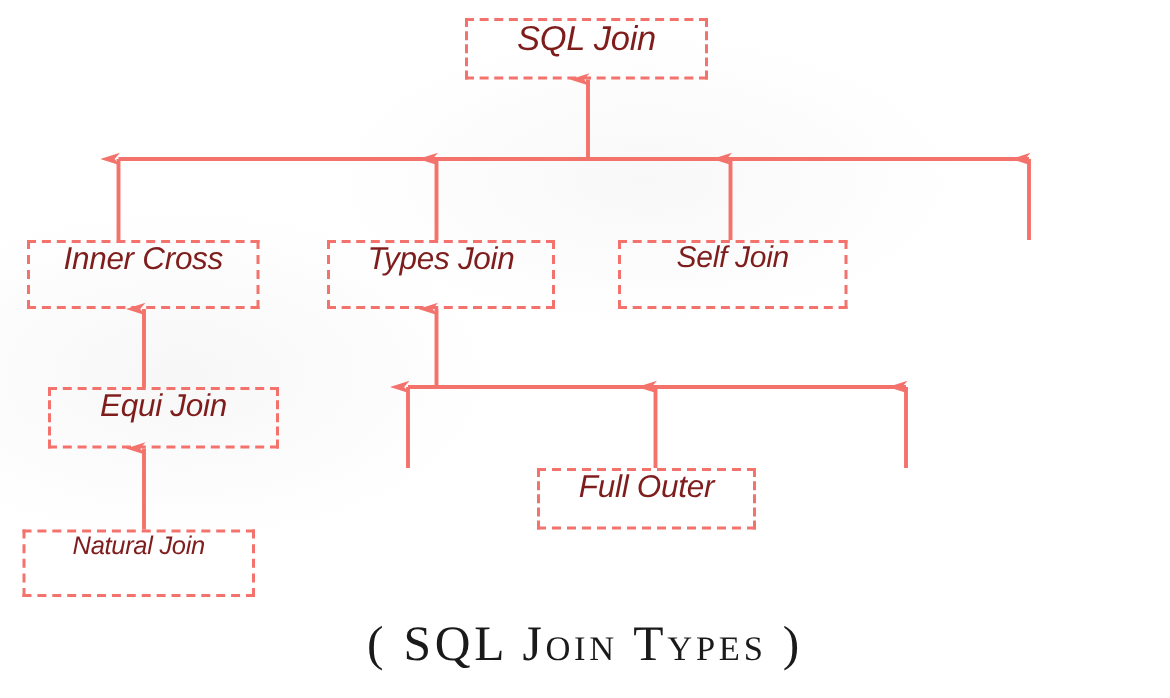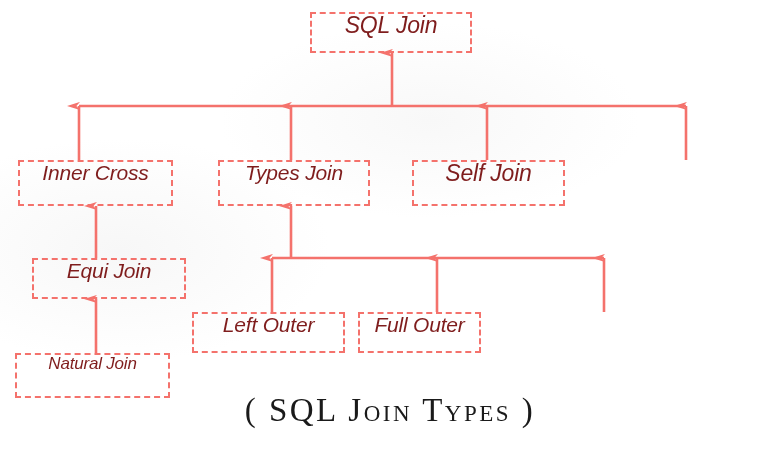--- a/index.html
+++ b/index.html
@@ -49,21 +49,21 @@
     position: absolute;
     left: 0; top: 0;
     width: 780px;
     height: 465px;
     pointer-events: none;
   }
 
   #caption {
     position: absolute;
     left: 0;
-    top: 392px;
+    top: 412px;
     width: 780px;
     text-align: center;
     font-family: "Liberation Serif", "DejaVu Serif", serif;
     font-size: 33px;
     font-variant: small-caps;
     letter-spacing: 2.5px;
     color: #1a1a1a;
     white-space: nowrap;
   }
 </style>
@@ -100,33 +100,30 @@
   <div class="node" style="left: 310px; top: 12px; width: 162px; height: 41px; font-size: 23px;">
     <span class="label">SQL Join</span>
   </div>
 
   <div class="node" style="left: 18px; top: 160px; width: 155px; height: 46px; font-size: 21px;">
     <span class="label">Inner Cross</span>
   </div>
   <div class="node" style="left: 218px; top: 160px; width: 152px; height: 46px; font-size: 21px;">
     <span class="label">Types Join</span>
   </div>
-  <div class="node" style="left: 412px; top: 160px; width: 153px; height: 46px; font-size: 23px;">
+  <div class="node" style="left: 412px; top: 160px; width: 153px; height: 46px; font-size: 20px;">
     <span class="label">Self Join</span>
   </div>
 
   <div class="node" style="left: 16px; top: 258px; width: 154px; height: 41px; font-size: 21px; margin-left: 16px;">
     <span class="label">Equi Join</span>
   </div>
   <div class="node" style="left: 15px; top: 353px; width: 155px; height: 45px; font-size: 17px;">
     <span class="label">Natural Join</span>
   </div>
 
-  <div class="node" style="left: 192px; top: 312px; width: 153px; height: 41px; font-size: 21px;">
-    <span class="label">Left Outer</span>
-  </div>
-  <div class="node" style="left: 358px; top: 312px; width: 123px; height: 41px; font-size: 21px;">
+  <div class="node" style="left: 358px; top: 312px; width: 146px; height: 41px; font-size: 21px;">
     <span class="label">Full Outer</span>
   </div>
 
   <div id="caption">( SQL Join Types )</div>
 
 </div>
 
 </body></html>

